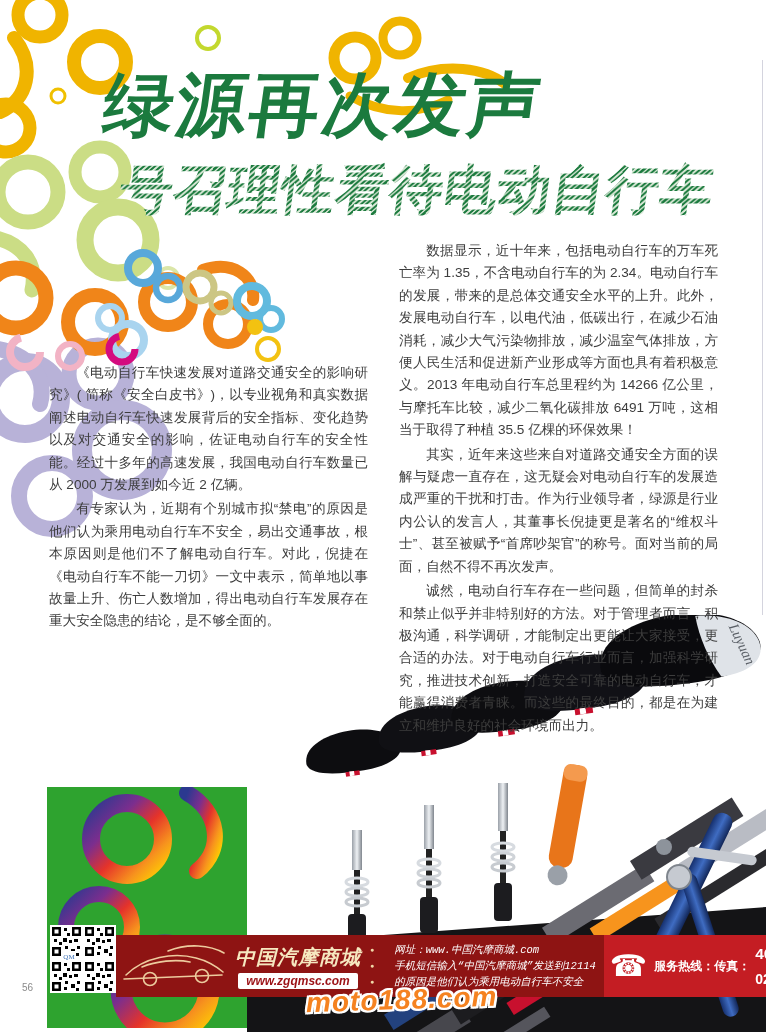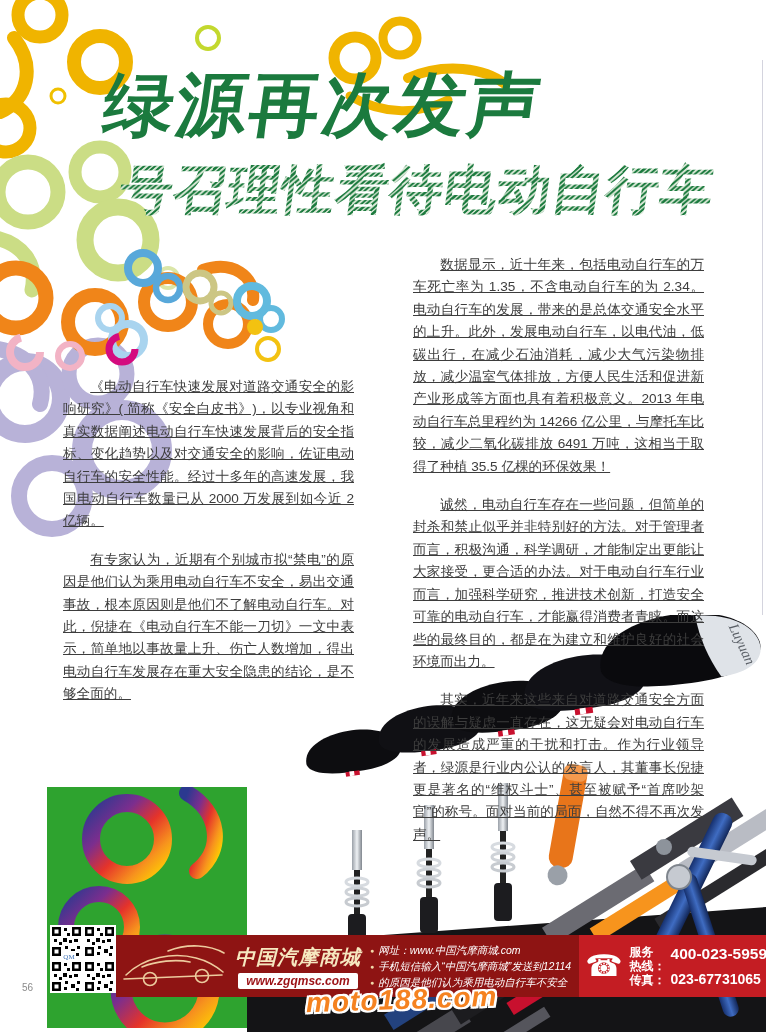--- a/index.html
+++ b/index.html
@@ -21,22 +21,22 @@
     left:120px;top:157px;
     font-size:53px;font-weight:900;letter-spacing:1px;line-height:1.25;
     transform:skewX(-8deg);
     background:repeating-linear-gradient(135deg,#1b7a3e 0 2.2px,#d9e8d6 2.2px 4px);
     -webkit-background-clip:text;background-clip:text;color:transparent;
   }
 
   
   .col{position:absolute;width:323px;z-index:3;}
   .col p{
-    margin:16px;text-indent:2em;text-align:justify;
-    font-size:13.6px;line-height:22.4px;color:#3d3d3d;text-decoration:underline;
+    margin:2px;text-indent:2em;text-align:justify;
+    font-size:13.6px;line-height:22.4px;color:#3d3d3d;
   }
   .col-left{left:47px;top:360px;}
   .col-right{left:397px;top:238px;}
 
   
   .green-box{
     position:absolute;left:47px;top:787px;width:200px;height:241px;
     background:#2ea32f;overflow:hidden;z-index:2;
   }
 
@@ -61,26 +61,26 @@
     font-family:Liberation Mono, monospace;font-style:italic;font-weight:700;
     font-size:20px;color:#f6e8c0;white-space:nowrap;letter-spacing:1px;
   }
   .brand-url{
     background:#ffffff;color:#9c1216;font-weight:700;font-size:12px;
     font-style:italic;padding:1px 8px;border-radius:2px;white-space:nowrap;
   }
   .bullets{display:flex;flex-direction:column;gap:3px;}
   .bullet-line{
     font-size:10.5px;font-style:italic;line-height:13px;color:#ffffff;
-    white-space:nowrap;display:flex;gap:4px;
+    white-space:nowrap;display:flex;gap:20px;font-family:Liberation Mono, monospace;
   }
   .bullet-dot{color:#f0d9a8;font-size:7px;}
   .phone-ico{font-size:30px;line-height:1;color:#ffffff;}
   .hot{display:flex;gap:5px;align-items:center;}
-  .hot-labels{display:flex;flex-direction:column;font-weight:700;font-size:12px;line-height:14px;white-space:nowrap;}
+  .hot-labels{display:flex;flex-direction:row;font-weight:700;font-size:12px;line-height:14px;white-space:nowrap;}
   .hot-nums{display:flex;flex-direction:column;font-weight:700;white-space:nowrap;}
   .hot-n1{font-size:15.5px;margin-bottom:8px;}
   .hot-n2{font-size:14px;}
 
   .moto{
     position:absolute;left:306px;top:984px;z-index:5;
     font-size:28px;font-weight:900;font-style:italic;letter-spacing:1px;
     color:#f58220;transform:rotate(-2deg);
     text-shadow:-2px -2px 0 #fff,2px -2px 0 #fff,-2px 2px 0 #fff,2px 2px 0 #fff,
                  0 -2px 0 #fff,0 2px 0 #fff,-2px 0 0 #fff,2px 0 0 #fff;
@@ -146,22 +146,22 @@
 
   <div class="title-wrap title1">绿源再次发声</div>
   <div class="title-wrap title2">号召理性看待电动自行车</div>
 
   <div class="col col-left">
     <p>《电动自行车快速发展对道路交通安全的影响研究》( 简称《安全白皮书》)，以专业视角和真实数据阐述电动自行车快速发展背后的安全指标、变化趋势以及对交通安全的影响，佐证电动自行车的安全性能。经过十多年的高速发展，我国电动自行车数量已从 2000 万发展到如今近 2 亿辆。</p>
     <p>有专家认为，近期有个别城市拟“禁电”的原因是他们认为乘用电动自行车不安全，易出交通事故，根本原因则是他们不了解电动自行车。对此，倪捷在《电动自行车不能一刀切》一文中表示，简单地以事故量上升、伤亡人数增加，得出电动自行车发展存在重大安全隐患的结论，是不够全面的。</p>
   </div>
   <div class="col col-right">
     <p>数据显示，近十年来，包括电动自行车的万车死亡率为 1.35，不含电动自行车的为 2.34。电动自行车的发展，带来的是总体交通安全水平的上升。此外，发展电动自行车，以电代油，低碳出行，在减少石油消耗，减少大气污染物排放，减少温室气体排放，方便人民生活和促进新产业形成等方面也具有着积极意义。2013 年电动自行车总里程约为 14266 亿公里，与摩托车比较，减少二氧化碳排放 6491 万吨，这相当于取得了种植 35.5 亿棵的环保效果！</p>
+    <p>其实，近年来这些来自对道路交通安全方面的误解与疑虑一直存在，这无疑会对电动自行车的发展造成严重的干扰和打击。作为行业领导者，绿源是行业内公认的发言人，其董事长倪捷更是著名的“维权斗士”、甚至被赋予“首席吵架官”的称号。面对当前的局面，自然不得不再次发声。</p>
     <p>诚然，电动自行车存在一些问题，但简单的封杀和禁止似乎并非特别好的方法。对于管理者而言，积极沟通，科学调研，才能制定出更能让大家接受，更合适的办法。对于电动自行车行业而言，加强科学研究，推进技术创新，打造安全可靠的电动自行车，才能赢得消费者青睐。而这些的最终目的，都是在为建立和维护良好的社会环境而出力。</p>
-    <p>其实，近年来这些来自对道路交通安全方面的误解与疑虑一直存在，这无疑会对电动自行车的发展造成严重的干扰和打击。作为行业领导者，绿源是行业内公认的发言人，其董事长倪捷更是著名的“维权斗士”、甚至被赋予“首席吵架官”的称号。面对当前的局面，自然不得不再次发声。</p>
   </div>
 
   <div class="green-box">
     <svg width="200" height="241" viewBox="0 0 200 241">
       <defs>
         <linearGradient id="rain" x1="0" y1="0" x2="1" y2="1">
           <stop offset="0" stop-color="#2b3990"></stop>
           <stop offset="0.3" stop-color="#7b2e8e"></stop>
           <stop offset="0.55" stop-color="#e5332a"></stop>
           <stop offset="0.8" stop-color="#f7941d"></stop>

